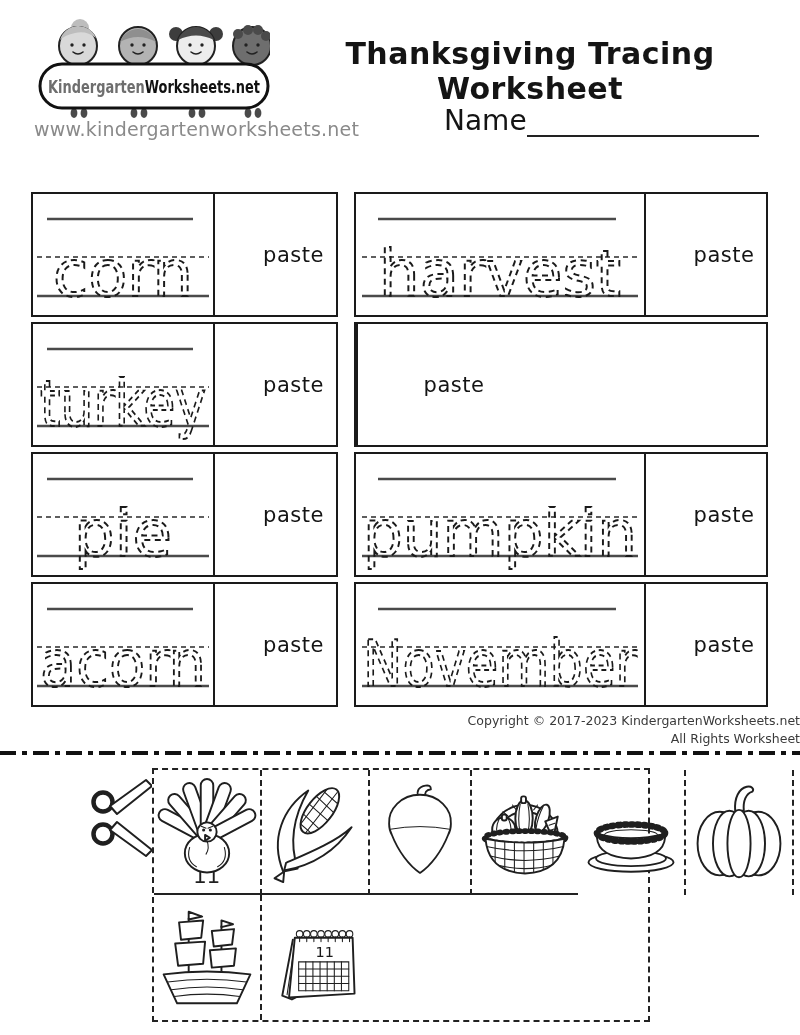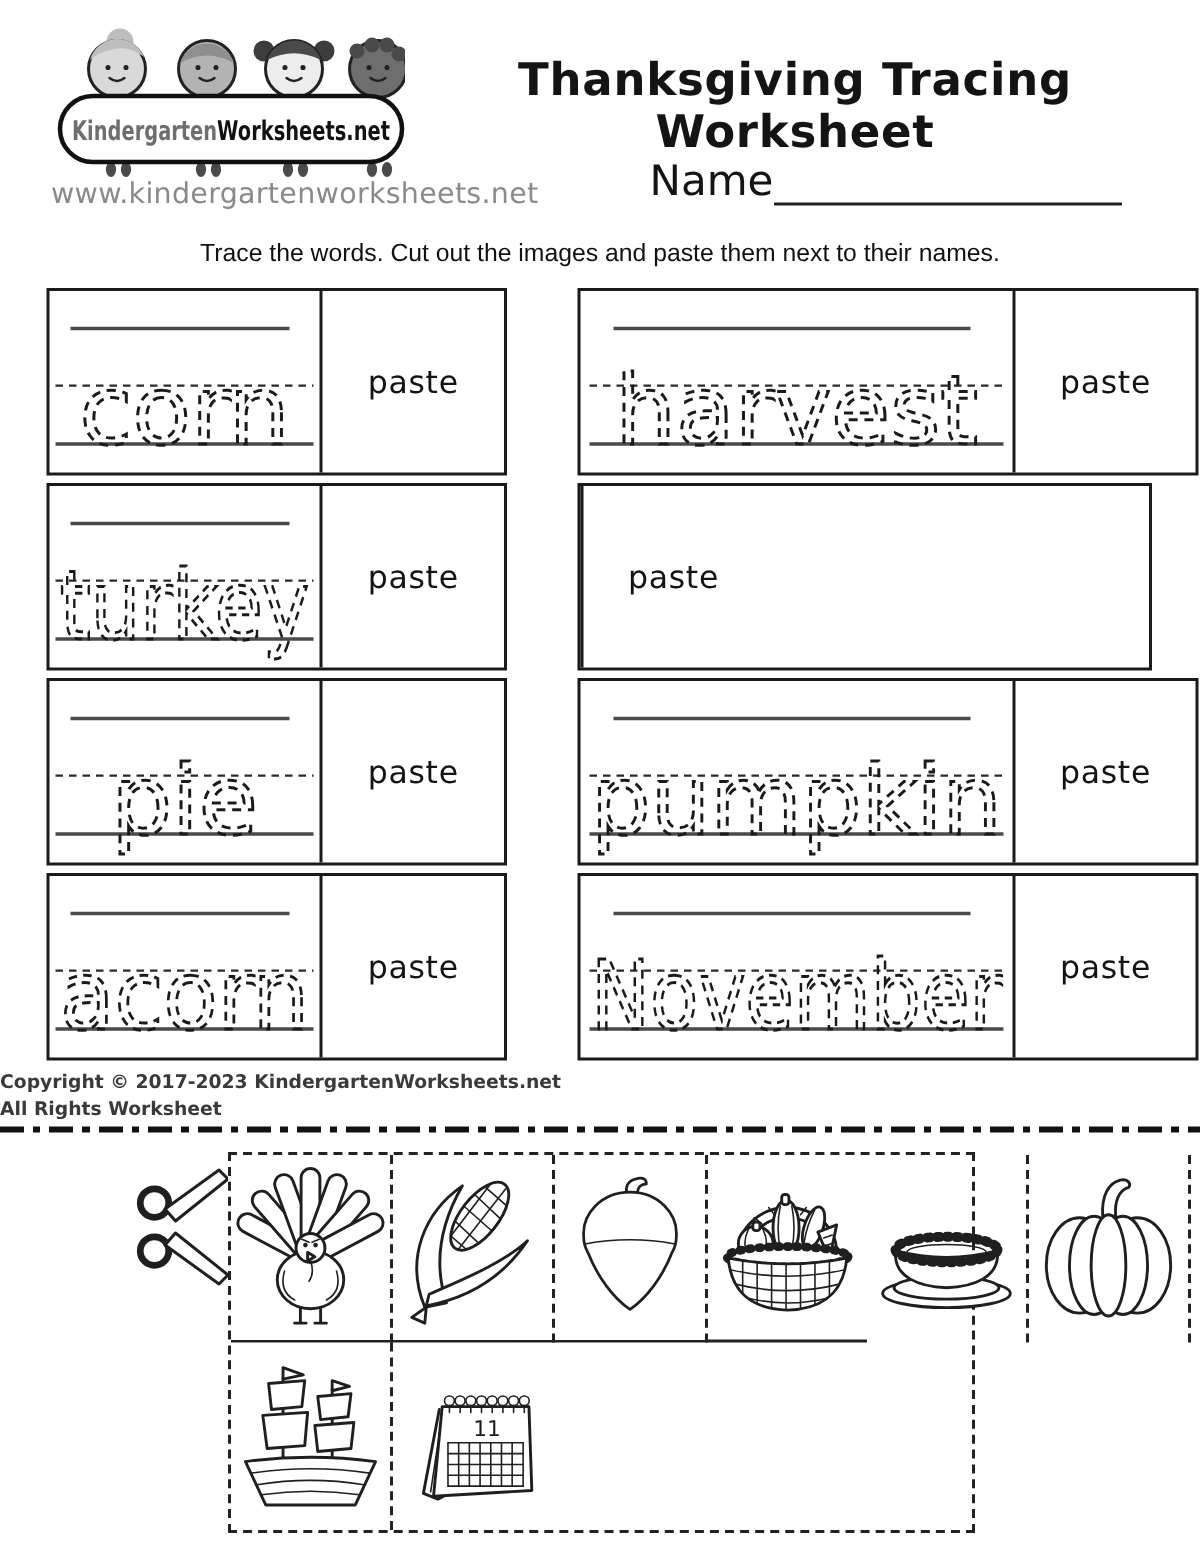--- a/index.html
+++ b/index.html
@@ -5,47 +5,47 @@
   html,body{margin:0;padding:0;background:#fff;}
   .page{position:relative;width:800px;height:1035px;background:#fff;overflow:hidden;
         font-family:"DejaVu Sans",sans-serif;color:#111;}
 
   
   .logo{position:absolute;left:38px;top:12px;width:232px;}
   .logo-url{position:absolute;left:34px;top:118px;width:244px;text-align:center;
             font-size:19px;color:#8a8a8a;letter-spacing:.2px;}
   .title{position:absolute;left:270px;top:36px;width:520px;text-align:center;
          font-size:30px;font-weight:700;letter-spacing:.5px;color:#141414;}
-  .name-row{position:absolute;left:433px;top:104px;font-size:28px;color:#141414;}
+  .name-row{position:absolute;left:444px;top:104px;font-size:28px;color:#141414;}
   .name-line{display:inline-block;width:232px;border-bottom:2px solid #222;height:30px;
              vertical-align:bottom;}
 
   .instruction{position:absolute;left:0;top:160px;width:800px;text-align:center;
                font-size:16.5px;font-family:"Liberation Sans",sans-serif;color:#111;}
 
   
   .word-grid{position:absolute;left:31px;top:192px;width:737px;}
   .word-row{display:flex;gap:16px;margin-bottom:5px;height:125px;}
   .wordbox{display:flex;border:2px solid #1a1a1a;box-sizing:border-box;background:#fff;}
   .wordbox.w-left{width:307px;}
-  .wordbox.w-right{width:414px;margin-left:31px;}
+  .wordbox.w-right{width:414px;}
   .trace-cell{flex:1;position:relative;}
-  .paste-cell{border-left:2px solid #1a1a1a;display:flex;align-items:center;justify-content:center;}
+  .paste-cell{border-left:2px solid #1a1a1a;display:flex;align-items:center;justify-content:center;padding-left:36px;}
   .w-left .paste-cell{width:121px;}
   .w-right .paste-cell{width:120px;}
   .paste-cell span{font-size:21px;letter-spacing:.5px;color:#141414;}
   svg.trace-svg{display:block;}
   .gl-solid{stroke:#4a4a4a;stroke-width:2.4;}
   .gl-dash{stroke:#2a2a2a;stroke-width:1.5;stroke-dasharray:5 4;}
   text.trace{font-family:"DejaVu Sans",sans-serif;font-size:64px;fill:none;
              stroke:#1a1a1a;stroke-width:2;stroke-dasharray:6 4.5;}
 
   
-  .copyright{position:absolute;left:0;top:712px;width:800px;text-align:left;
-             font-size:12.5px;line-height:1.4;color:#3a3a3a;font-weight:bold;}
+  .copyright{position:absolute;left:0;top:712px;width:800px;text-align:right;
+             font-size:12.5px;line-height:1.4;color:#3a3a3a;}
 
   
   .cutline{position:absolute;left:0;top:751px;width:800px;height:4px;
            background:repeating-linear-gradient(to right,#111 0 16px,transparent 16px 22px,
                       #111 22px 27px,transparent 27px 33px);}
   .scissors{position:absolute;left:90px;top:772px;}
 
   
   .img-grid{position:absolute;left:152px;top:768px;width:498px;height:254px;
             display:grid;grid-template-columns:repeat(6,1fr);grid-template-rows:repeat(2,1fr);
@@ -115,21 +115,20 @@
       <tspan fill="#6e6e6e">Kindergarten</tspan><tspan fill="#111">Worksheets.net</tspan>
     </text>
   </svg>
   <div class="logo-url">www.kindergartenworksheets.net</div>
 
   <div class="title">Thanksgiving Tracing Worksheet</div>
   <div class="name-row">
     <span>Name</span><span class="name-line"></span>
   </div>
 
-  <div class="instruction">Trace the words. Cut out the images and paste them next to their names.</div>
 
   <div class="word-grid">
 
     <div class="word-row">
       <div class="wordbox w-left">
         <div class="trace-cell">
           <svg class="trace-svg" width="180" height="121" viewBox="0 0 180 121">
             <line class="gl-solid" x1="14" y1="25" x2="160" y2="25"></line>
             <line class="gl-dash" x1="4" y1="63" x2="176" y2="63"></line>
             <line class="gl-solid" x1="4" y1="102" x2="176" y2="102"></line>

